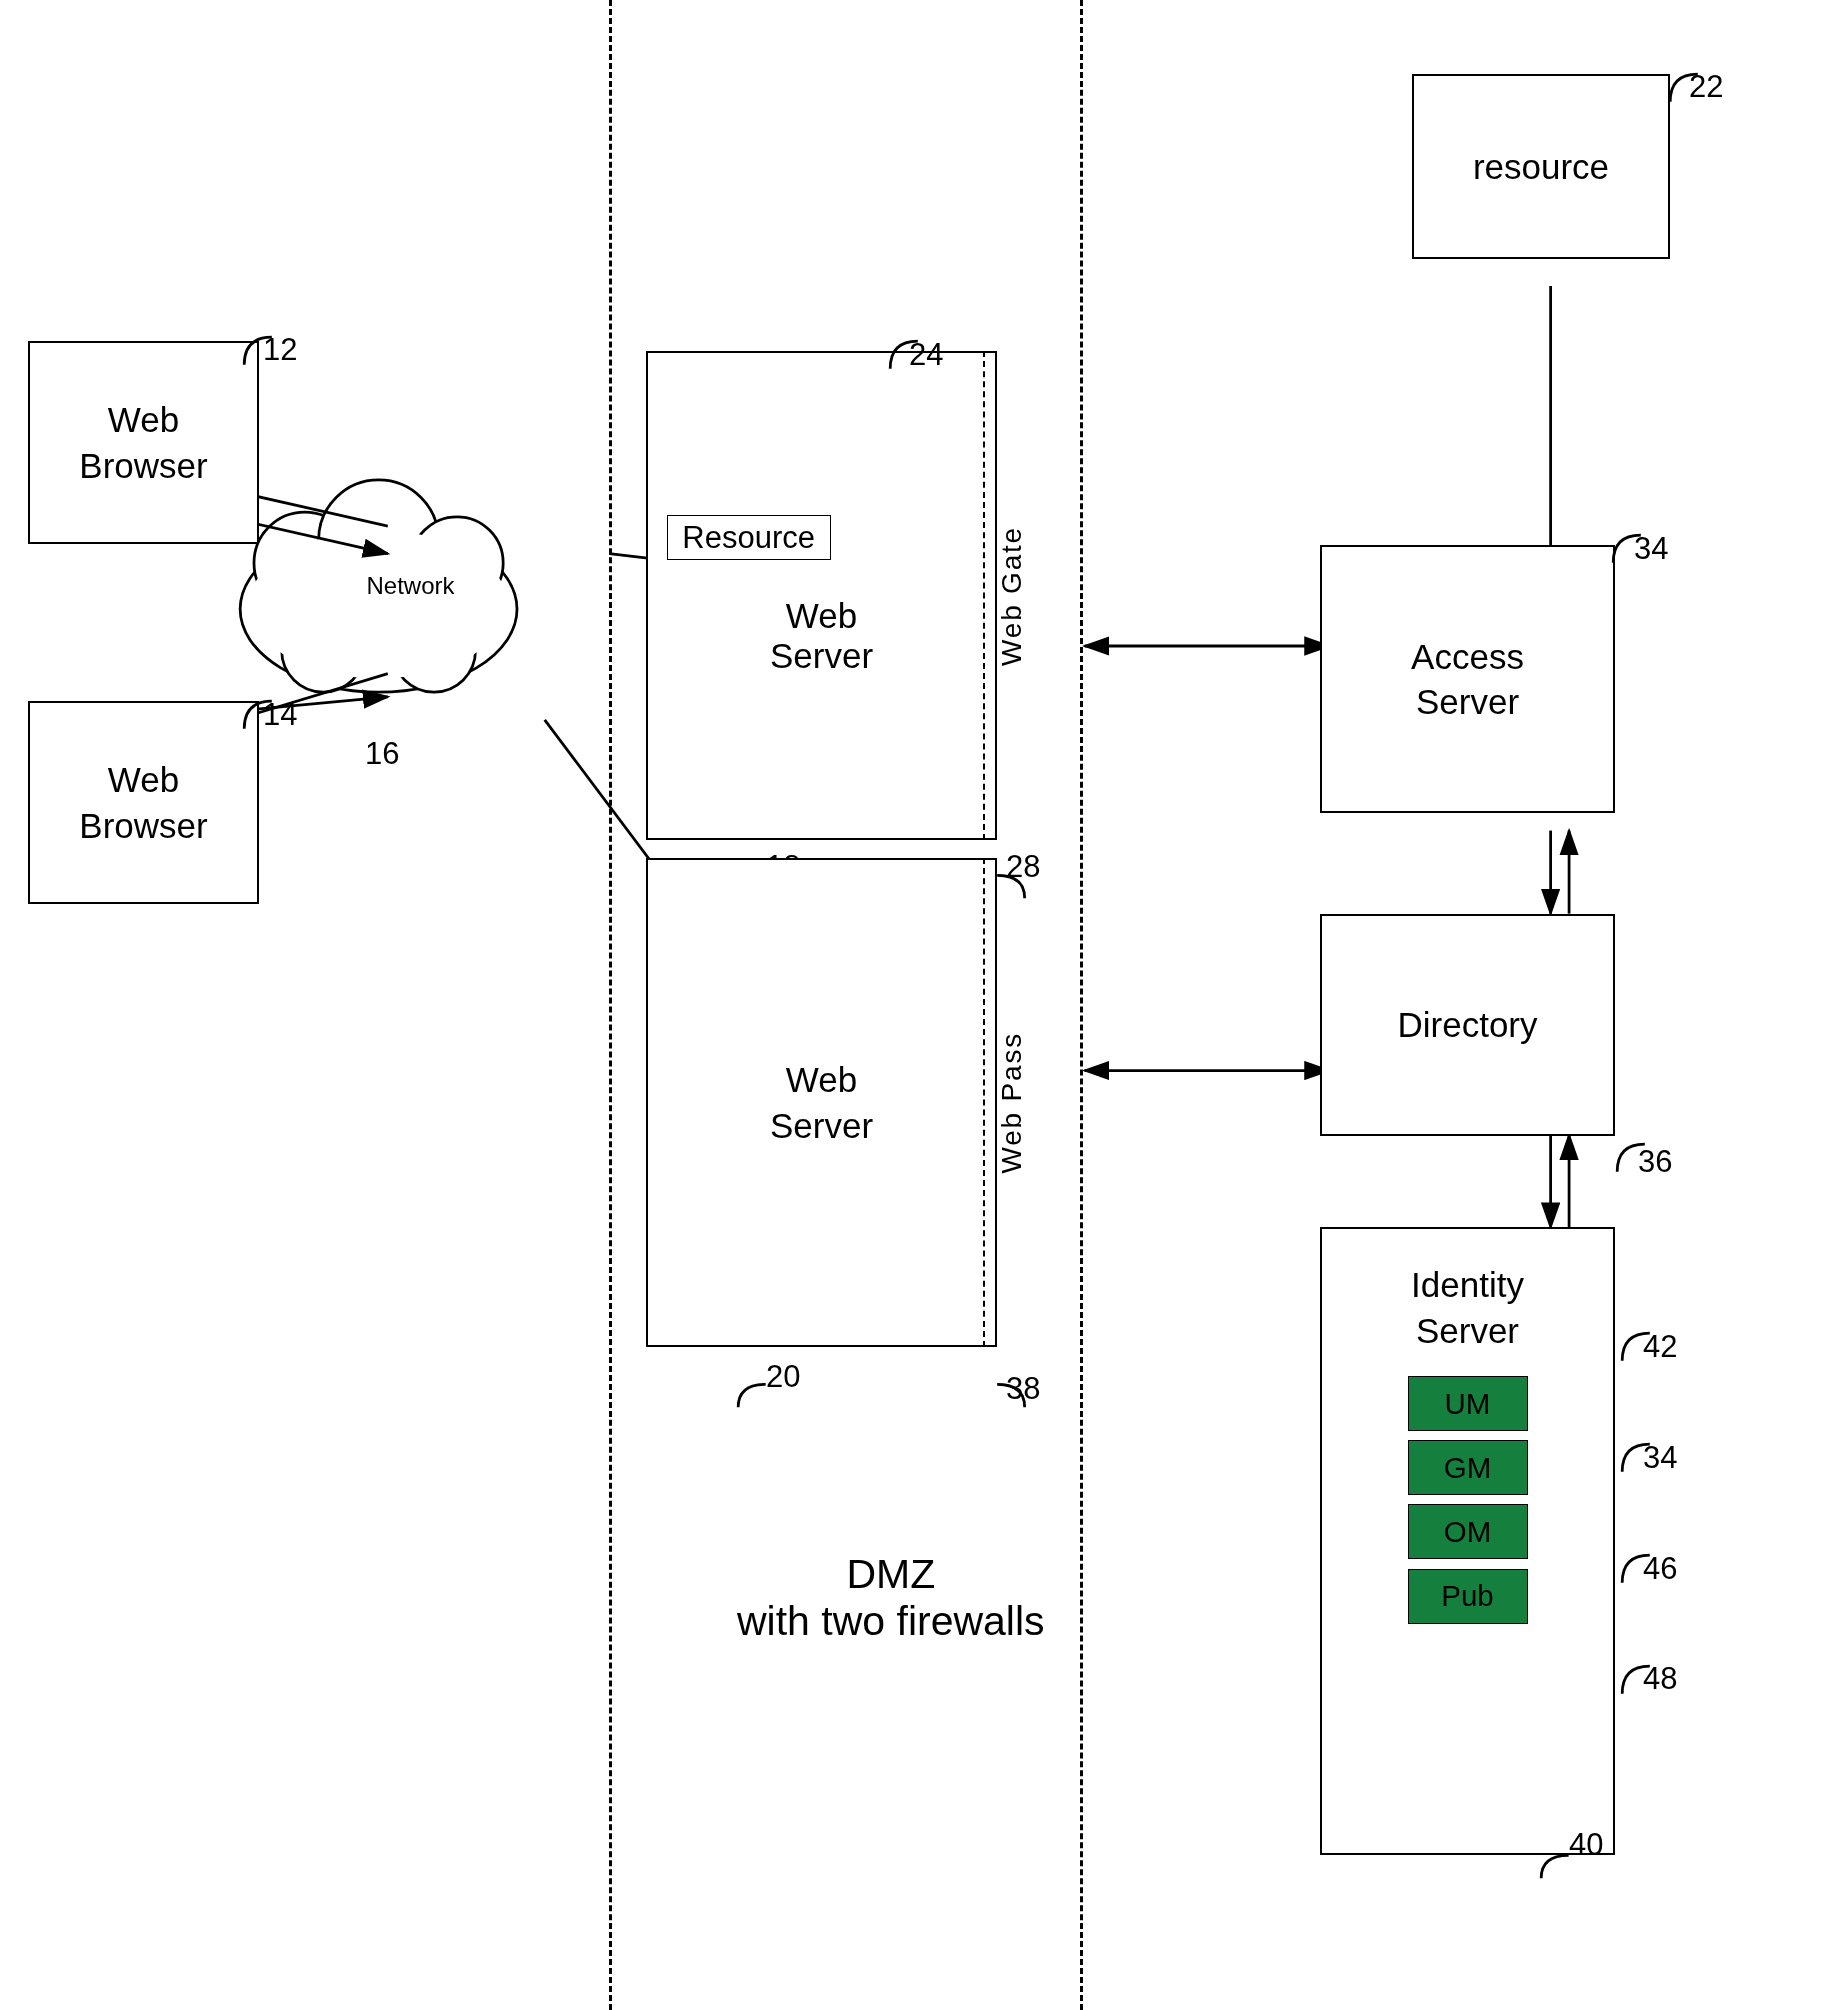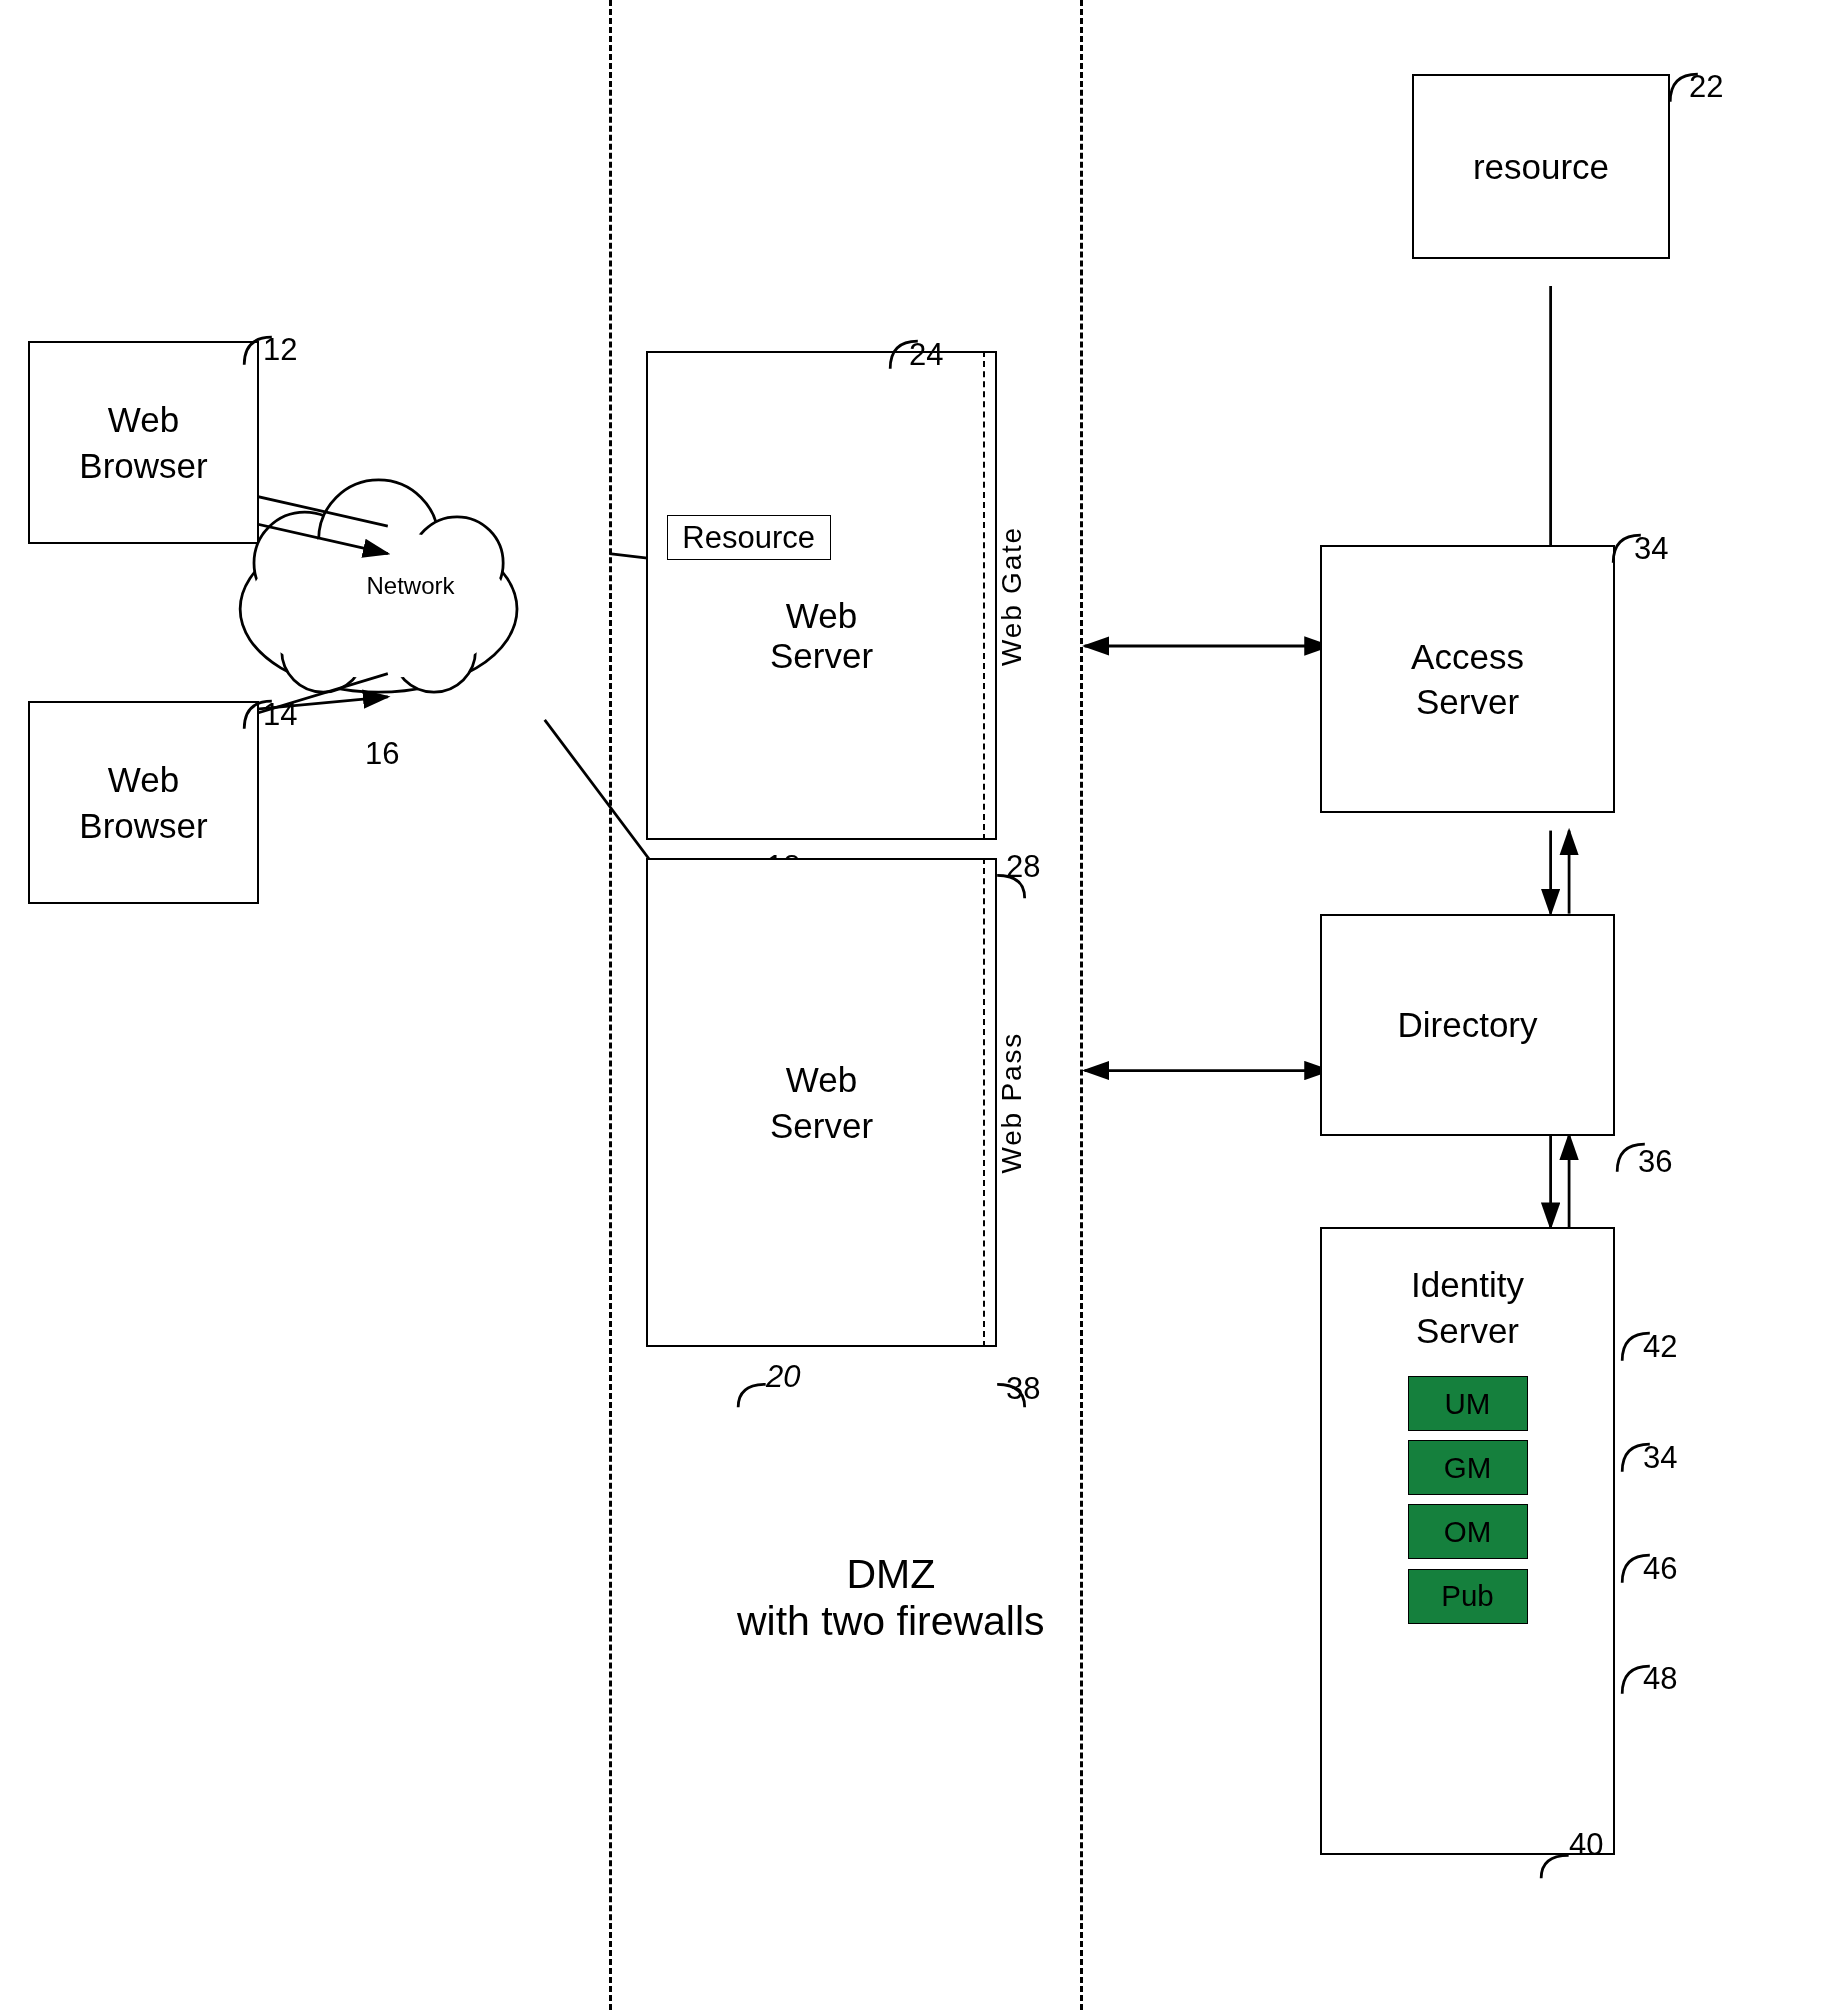--- a/index.html
+++ b/index.html
@@ -228,21 +228,21 @@
     <path d="M 10 40 Q 10 10 40 10" fill="none" stroke="#000" stroke-width="3"></path>
   </svg>
 
   <div class="box" style="left:646px; top:858px; width:351px; height:489px; align-items:center; justify-content:center;">
     <span class="box-label">
       <span>Web</span><br>
       <span>Server</span>
     </span>
   </div>
 
-  <span class="ref-num" style="left:766px; top:1359px;font-style:italic;">20</span>
+  <span class="ref-num" style="left:766px; top:1359px;">20</span>
   <svg style="position:absolute;left:729px;top:1375px;" width="55" height="37" viewBox="0 0 60 40">
     <path d="M 40 10 Q 10 10 10 35" fill="none" stroke="#000" stroke-width="3"></path>
   </svg>
 
   <span class="ref-num" style="left:1006px; top:1359px;margin-top:12px;">38</span>
   <svg style="position:absolute;left:988px;top:1375px;" width="55" height="37" viewBox="0 0 60 40">
     <path d="M 10 10 Q 40 10 40 35" fill="none" stroke="#000" stroke-width="3"></path>
   </svg>
 
   <div style="position:absolute; left:983px; top:858px; width:55px; height:489px; border-left:2.8px dashed #000; display:flex; align-items:center; justify-content:center;">

